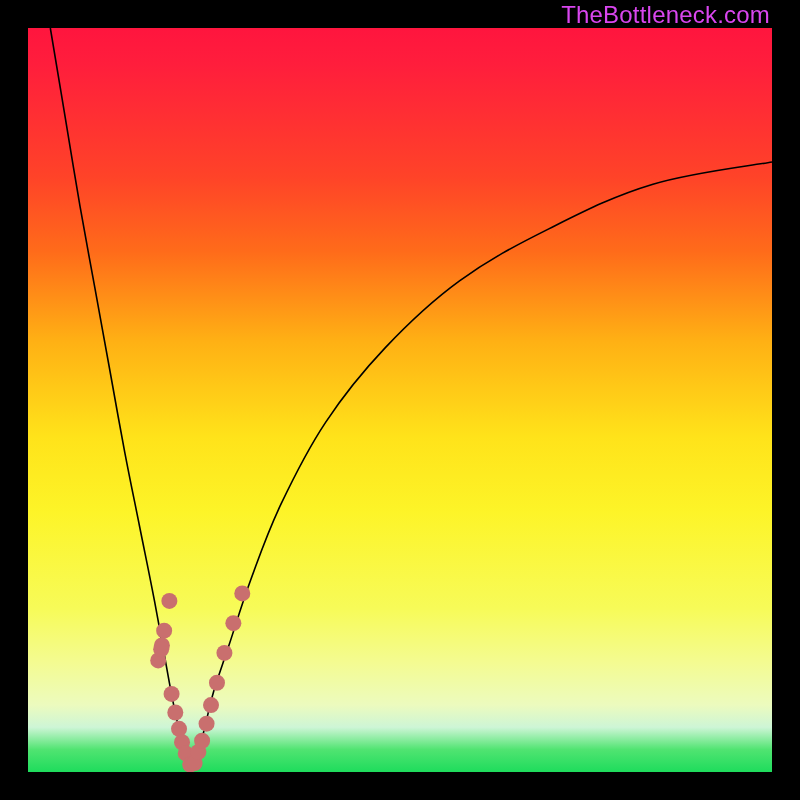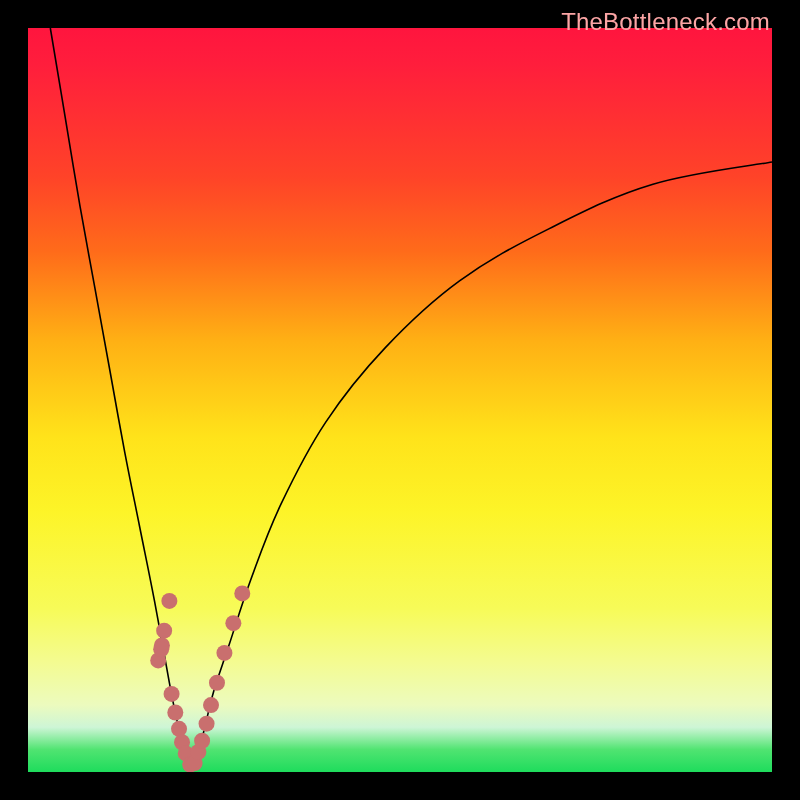--- a/index.html
+++ b/index.html
@@ -34,23 +34,23 @@
       #f7fb58 78%,
       #f4fb8f 85%,
       #ecfbbe 91%,
       #cdf5d6 94%,
       #50e471 97%,
       #1edc5c 100%
     );
   }
   .watermark {
     position: absolute;
-    top: 8px;
+    top: 1px;
     right: 30px;
-    color: #fca5a5;
+    color: #d946ef;
     font-size: 24px;
     font-weight: 400;
     letter-spacing: 0.2px;
     z-index: 5;
     user-select: none;
   }
   svg.curve {
     position: absolute;
     left: 0;
     top: 0;

